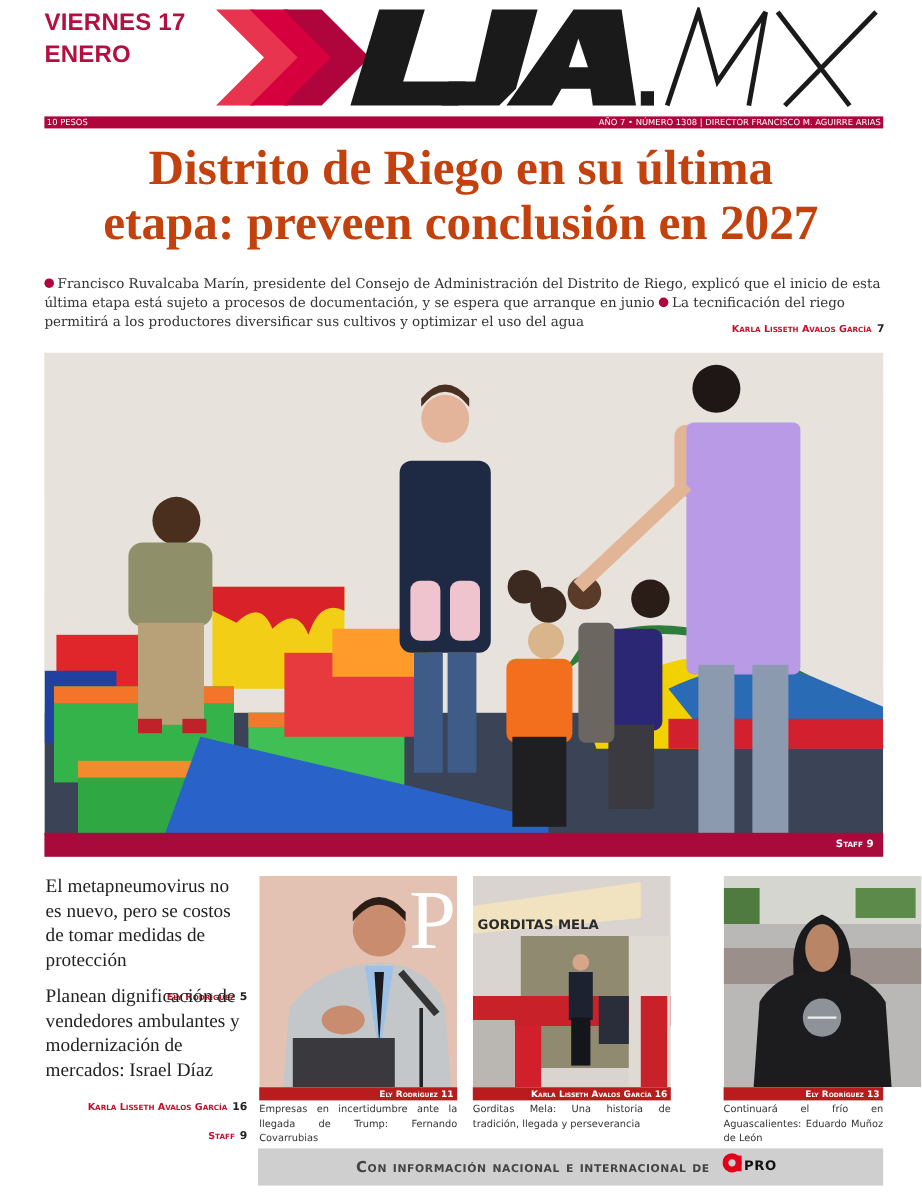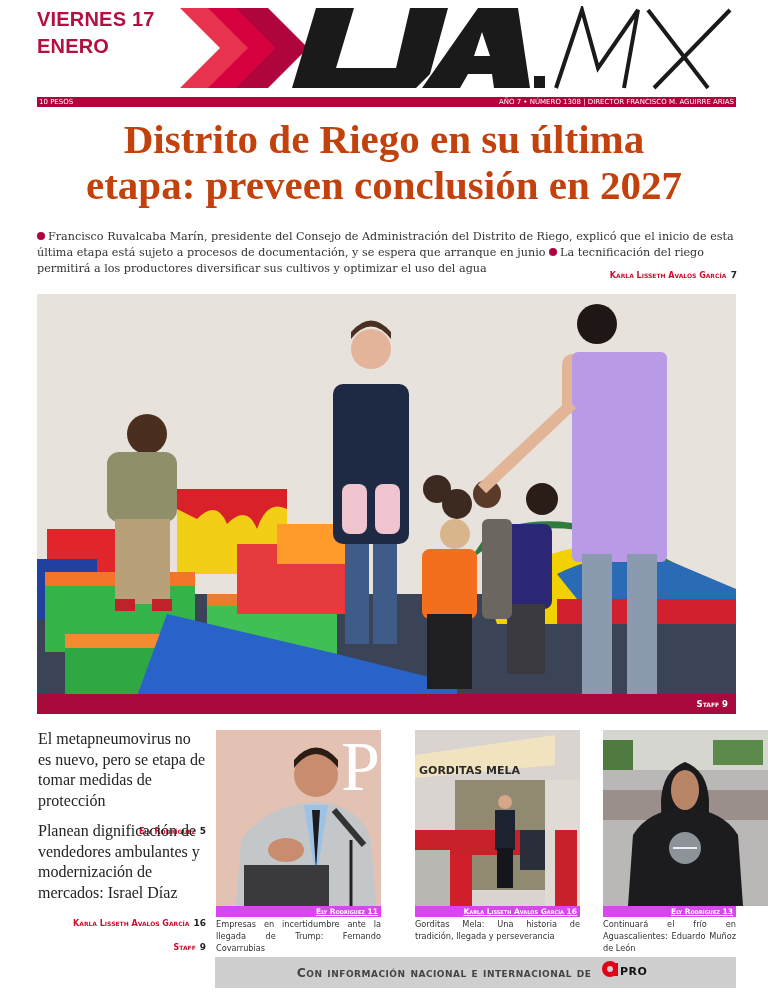--- a/index.html
+++ b/index.html
@@ -24,21 +24,21 @@
 
   .photo { position: absolute; left: 37px; top: 294px; width: 699px; height: 402px; overflow: hidden; background: linear-gradient(180deg, #e3dcd6 0%, #ece7e2 40%, #e6e1de 60%, #c9c6cc 100%); }
   .photo-caption { position: absolute; left: 37px; top: 694px; width: 699px; height: 20px; background: #a80a3c; color: #fff; font-family: "DejaVu Sans", sans-serif; font-weight: bold; font-size: 8.5px; line-height: 20px; padding: 0 9px; font-variant: small-caps; }
   .photo-caption .right { position: absolute; right: 8px; top: 0; }
 
   .side { position: absolute; left: 38px; width: 168px; font-family: "Liberation Serif", serif; font-size: 16px; line-height: 20.5px; color: #222; }
   .side .credit { text-align: right; margin-top: 12px; line-height: 12px; }
 
   .card { position: absolute; top: 730px; width: 165px; }
   .card .img { width: 165px; height: 176px; overflow: hidden; position: relative; }
-  .card .credit-bar { height: 11px; background: #d946ef; color: #fff; font-family: "DejaVu Sans", sans-serif; font-weight: bold; font-size: 7.5px; line-height: 11px; text-align: right; padding-right: 3px; font-variant: small-caps; text-decoration: underline; }
+  .card .credit-bar { height: 11px; background: #b91c1c; color: #fff; font-family: "DejaVu Sans", sans-serif; font-weight: bold; font-size: 7.5px; line-height: 11px; text-align: right; padding-right: 3px; font-variant: small-caps; }
   .card .text { font-family: "DejaVu Sans", sans-serif; font-size: 8.2px; line-height: 12px; color: #333; text-align: justify; margin-top: 1px; }
 
   .promo { position: absolute; left: 215px; top: 957px; width: 521px; height: 31px; background: #cfcfcf; text-align: center; font-family: "DejaVu Sans", sans-serif; font-weight: bold; font-size: 12.5px; line-height: 31px; color: #444; font-variant: small-caps; letter-spacing: 0.5px; }
   .promo .apro { display: inline-block; vertical-align: middle; margin-left: 6px; }
 </style>
 </head>
 <body>
 
 <div class="date">
   <div>VIERNES 17</div>
@@ -142,21 +142,21 @@
     <rect x="545" y="260" width="30" height="142" fill="#8c9ab0"></rect>
     <rect x="590" y="260" width="30" height="142" fill="#8c9ab0"></rect>
     <path d="M535,110 L445,195" stroke="#e3b597" stroke-width="12"></path>
   </svg>
 </div>
 <div class="photo-caption">
   <span class="right"><span>Staff</span> <span>9</span></span>
 </div>
 
 <div class="side" style="top:729px;">
-  <div>El metapneumovirus no es nuevo, pero se etapa de tomar medidas de protección</div>
+  <div>El metapneumovirus no es nuevo, pero se costos de tomar medidas de protección</div>
   <div class="credit">
     <span class="byline">Ely Rodríguez</span>
     <span class="pg">5</span>
   </div>
 </div>
 <div class="side" style="top:821px;">
   <div>Planean dignificación de vendedores ambulantes y modernización de mercados: Israel Díaz</div>
   <div class="credit">
     <span class="byline">Karla Lisseth Avalos García</span>
     <span class="pg">16</span>
@@ -182,21 +182,21 @@
       <ellipse cx="70" cy="120" rx="18" ry="12" fill="#c98c6e"></ellipse>
       <line x1="118" y1="80" x2="148" y2="115" stroke="#333" stroke-width="6"></line>
       <line x1="135" y1="110" x2="135" y2="176" stroke="#222" stroke-width="3"></line>
       <rect x="28" y="135" width="85" height="41" fill="#3a3a3e"></rect>
     </svg>
   </div>
   <div class="credit-bar"><span>Ely Rodríguez</span> <span>11</span></div>
   <div class="text">Empresas en incertidumbre ante la llegada de Trump: Fernando Covarrubias</div>
 </div>
 
-<div class="card" style="left:415px;">
+<div class="card" style="left:394px;">
   <div class="img">
     <svg viewBox="0 0 165 176" width="165" height="176">
       <rect width="165" height="176" fill="#d9d4cf"></rect>
       <path d="M0,25 L140,5 L140,35 L0,48 Z" fill="#f2e3c0"></path>
       <text x="4" y="44" font-family="DejaVu Sans, sans-serif" font-weight="bold" font-size="11" fill="#2a2a2a">GORDITAS  MELA</text>
       <rect x="40" y="50" width="110" height="110" fill="#8f8a70"></rect>
       <rect x="0" y="100" width="165" height="25" fill="#c9212a"></rect>
       <rect x="130" y="50" width="35" height="126" fill="#e0dad4"></rect>
       <rect x="140" y="100" width="22" height="76" fill="#c9212a"></rect>
       <rect x="80" y="80" width="20" height="40" fill="#1d2230"></rect>

